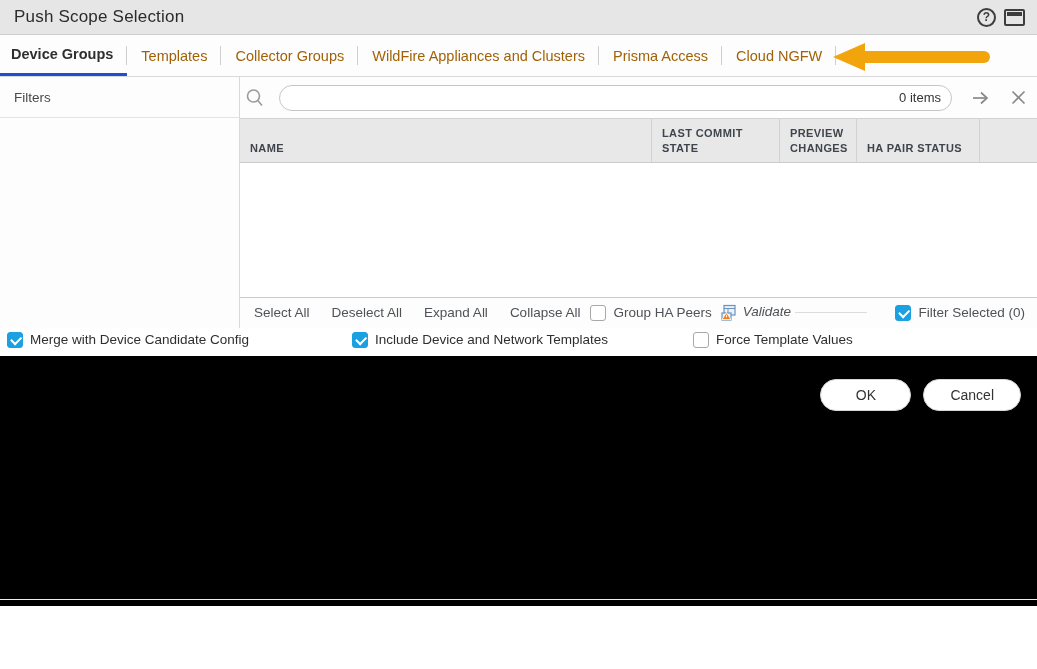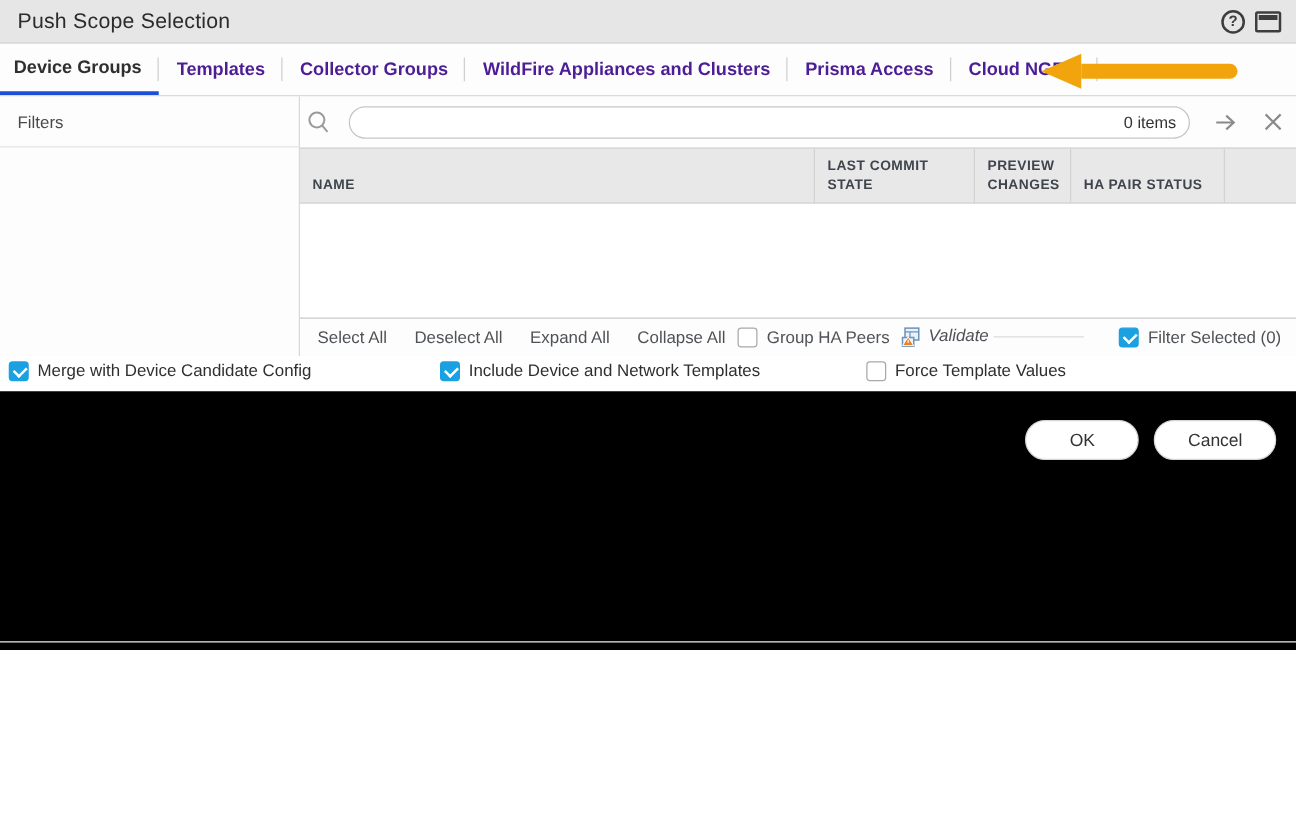--- a/index.html
+++ b/index.html
@@ -1,29 +1,29 @@
 <!DOCTYPE html>
 <html><head>
 <meta charset="utf-8">
 <style>
   * { margin:0; padding:0; box-sizing:border-box; }
   html,body { width:1037px; height:669px; background:#fff; font-family:"Liberation Sans", sans-serif; overflow:hidden; }
-  .dialog { width:1037px; height:520px; display:flex; flex-direction:column; position:relative; background:#fff; }
+  .dialog { width:1037px; height:606px; display:flex; flex-direction:column; position:relative; background:#fff; }
 
   
   .titlebar { height:35px; background:#e6e6e6; border-bottom:1px solid #cfcfcf; display:flex; align-items:center; padding:0 12px 0 14px; flex:0 0 auto; }
   .titlebar .title { font-size:17px; color:#2b2b2b; letter-spacing:.2px; }
   .titlebar .spacer { flex:1; }
   .help-icon { width:19px; height:19px; border:2px solid #3d3d3d; border-radius:50%; display:flex; align-items:center; justify-content:center; font-size:12px; font-weight:bold; color:#3d3d3d; cursor:pointer; }
   .window-icon { width:21px; height:17px; border:2px solid #3d3d3d; border-radius:2px; margin-left:8px; position:relative; cursor:pointer; }
   .window-icon::before { content:""; position:absolute; left:1px; right:1px; top:1px; height:4px; background:#3d3d3d; }
 
   
   .tabbar { height:42px; background:#fdfdfd; border-bottom:1px solid #d9d9d9; display:flex; align-items:stretch; padding-left:0; position:relative; flex:0 0 auto; }
-  .tab { display:flex; align-items:center; padding:0 14px; font-size:14.5px; color:#4c1d95; cursor:pointer; position:relative;font-weight:bold; }
+  .tab { display:flex; align-items:center; padding:0 14px; font-size:14.5px; color:#a16207; cursor:pointer; position:relative; }
   .tab:first-child { padding-left:11px; }
   .tab:not(:last-of-type)::after { content:""; position:absolute; right:0; top:11px; height:19px; width:1px; background:#cfcfcf; }
   .tab.active { color:#2f2f2f; font-weight:bold; border-bottom:3px solid #1d4ed8; }
 
   
   .callout-arrow { position:absolute; left:833px; top:7px; width:157px; height:29px; display:flex; align-items:center; pointer-events:none; }
   .callout-arrow .head { width:0; height:0; border-top:14px solid transparent; border-bottom:14px solid transparent; border-right:32px solid #f1a40b; }
   .callout-arrow .shaft { flex:1; height:12px; background:#f1a40b; border-radius:0 6px 6px 0; }
 
   

